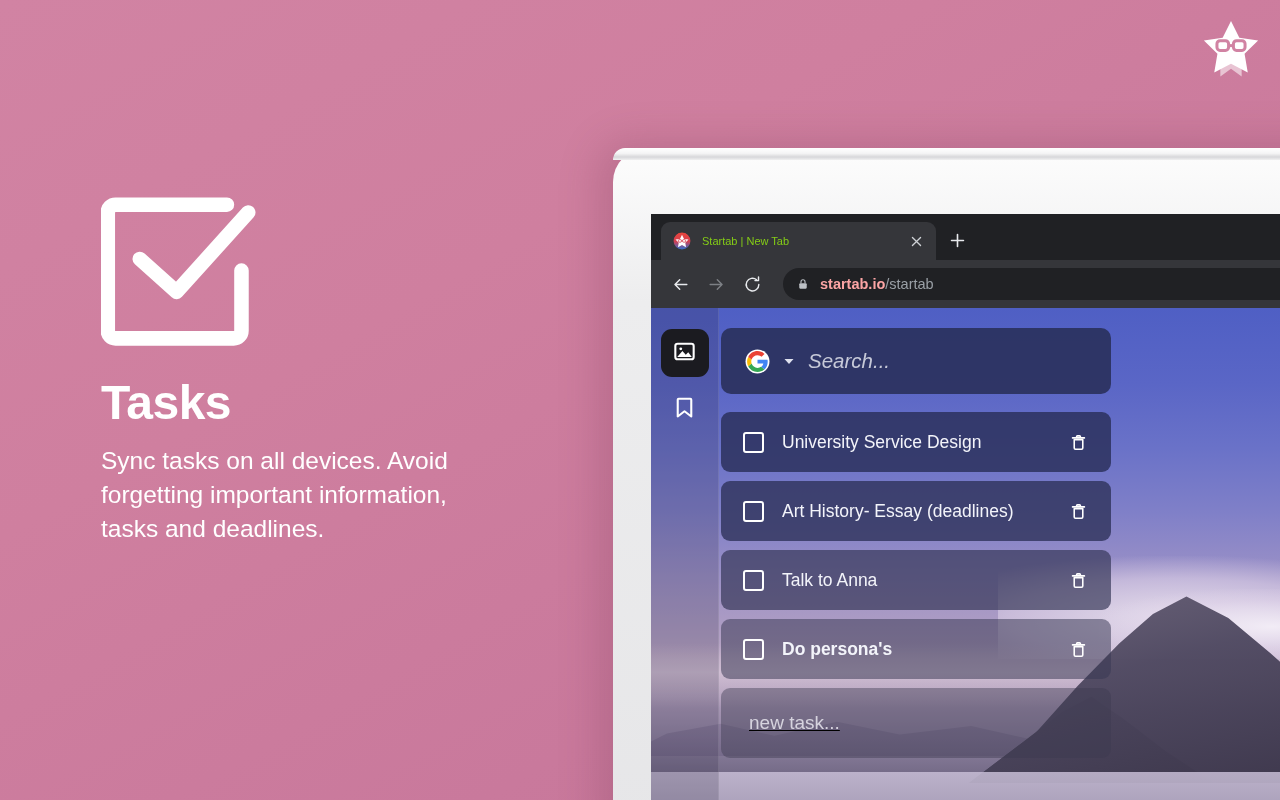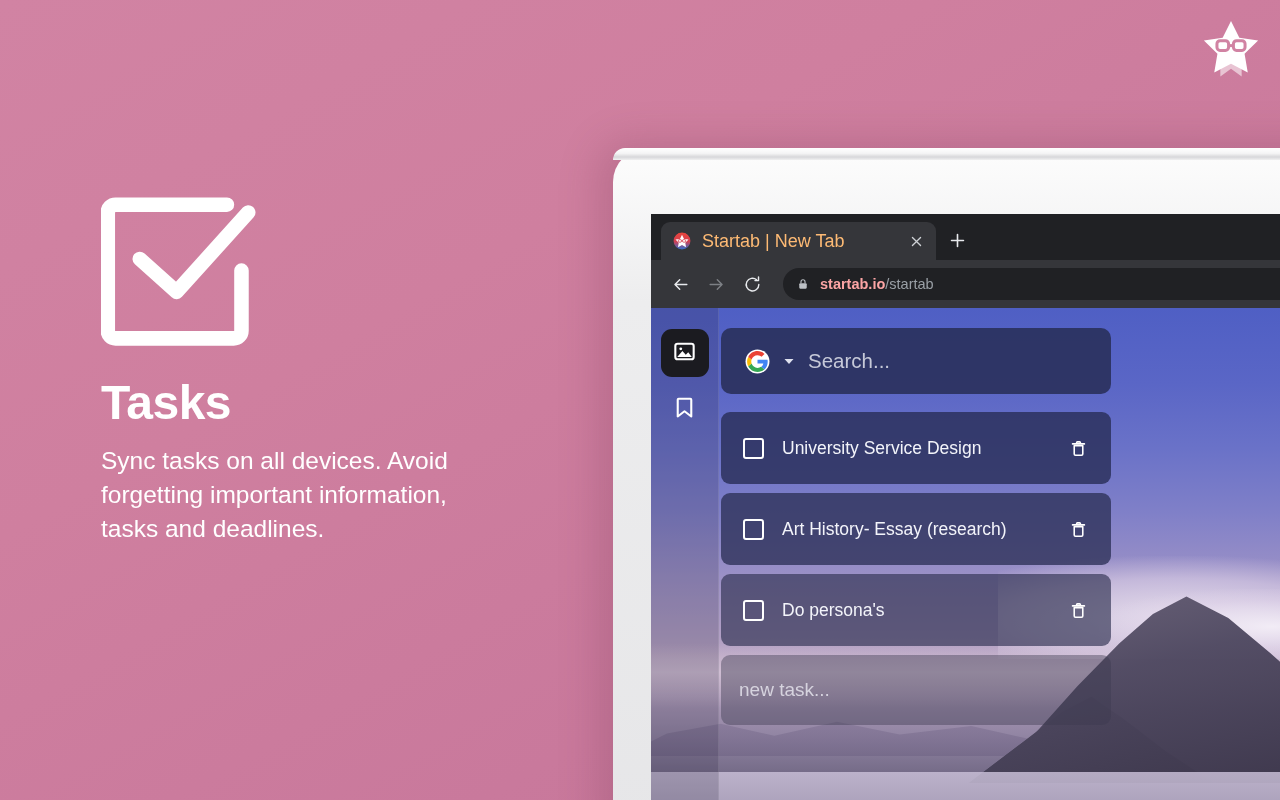--- a/index.html
+++ b/index.html
@@ -102,22 +102,22 @@
     background: #35363a;
     border-radius: 9px 9px 0 0;
   }
   #tab-favicon {
     width: 18px; height: 18px;
     border-radius: 50%;
     flex: none;
   }
   #tab-title {
     flex: 1;
-    color: #fdba74;
-    font-size: 18px;
+    color: #84cc16;
+    font-size: 11px;
     white-space: nowrap;
     overflow: hidden;
     text-overflow: ellipsis;
   }
   #tab-close {
     width: 18px; height: 18px;
     flex: none;
     display: flex; align-items: center; justify-content: center;
     color: #cfd2d6;
   }
@@ -272,38 +272,39 @@
   #searchbar {
     margin-left: 2px;
     width: 390px;
     height: 66px;
     background: rgba(40, 45, 86, 0.86);
     border-radius: 10px;
     display: flex;
     align-items: center;
     padding: 0 24px;
     gap: 13px;
+    font-style: italic;
   }
   #google-g { width: 25px; height: 25px; flex: none; }
   #engine-caret { flex: none; color: #dfe2ef; display: flex; }
   #search-placeholder {
     color: #c6c9d8;
     font-size: 20.5px;
   }
 
   #tasklist {
     margin-top: 18px;
     margin-left: 2px;
     width: 390px;
     display: flex;
     flex-direction: column;
     gap: 9px;
   }
   .task-row {
-    height: 72px;
+    height: 60px;
     border-radius: 9px;
     display: flex;
     align-items: center;
     padding: 0 23px 0 22px;
     gap: 18px;
     background: rgba(40, 45, 86, 0.80);
   }
   .task-row:nth-child(2) { background: rgba(42, 46, 84, 0.76); }
   .task-row:nth-child(3) { background: rgba(48, 50, 82, 0.66); }
   .task-row:nth-child(4) { background: rgba(56, 56, 82, 0.52); font-weight: bold; }
@@ -330,21 +331,22 @@
 
   #newtask {
     margin-top: 9px;
     margin-left: 2px;
     width: 390px;
     height: 70px;
     border-radius: 9px;
     background: rgba(60, 58, 78, 0.42);
     display: flex;
     align-items: center;
-    padding: 0 18px;
+    padding: 0 28px;
+    text-decoration: underline;
   }
   #newtask-placeholder {
     color: #d6d3de;
     font-size: 19px;
   }
 </style>
 </head>
 <body>
 
 <div id="stage">
@@ -494,21 +496,32 @@
               <span class="task-delete">
                 <svg viewBox="0 0 24 24" width="19" height="21" aria-hidden="true">
                   <path d="M4.5 6.2 H19.5" stroke="currentColor" stroke-width="2" stroke-linecap="round"></path>
                   <path d="M9.6 6.2 V4.6 A1 1 0 0 1 10.6 3.6 H13.4 A1 1 0 0 1 14.4 4.6 V6.2" fill="none" stroke="currentColor" stroke-width="2"></path>
                   <path d="M6.6 8.4 H17.4 V19 A1.6 1.6 0 0 1 15.8 20.6 H8.2 A1.6 1.6 0 0 1 6.6 19 Z" fill="none" stroke="currentColor" stroke-width="2" stroke-linejoin="round"></path>
                 </svg>
               </span>
             </div>
             <div class="task-row">
               <span class="task-check"></span>
-              <span class="task-label">Art History- Essay (research)</span>
+              <span class="task-label">Art History- Essay (deadlines)</span>
+              <span class="task-delete">
+                <svg viewBox="0 0 24 24" width="19" height="21" aria-hidden="true">
+                  <path d="M4.5 6.2 H19.5" stroke="currentColor" stroke-width="2" stroke-linecap="round"></path>
+                  <path d="M9.6 6.2 V4.6 A1 1 0 0 1 10.6 3.6 H13.4 A1 1 0 0 1 14.4 4.6 V6.2" fill="none" stroke="currentColor" stroke-width="2"></path>
+                  <path d="M6.6 8.4 H17.4 V19 A1.6 1.6 0 0 1 15.8 20.6 H8.2 A1.6 1.6 0 0 1 6.6 19 Z" fill="none" stroke="currentColor" stroke-width="2" stroke-linejoin="round"></path>
+                </svg>
+              </span>
+            </div>
+            <div class="task-row">
+              <span class="task-check"></span>
+              <span class="task-label">Talk to Anna</span>
               <span class="task-delete">
                 <svg viewBox="0 0 24 24" width="19" height="21" aria-hidden="true">
                   <path d="M4.5 6.2 H19.5" stroke="currentColor" stroke-width="2" stroke-linecap="round"></path>
                   <path d="M9.6 6.2 V4.6 A1 1 0 0 1 10.6 3.6 H13.4 A1 1 0 0 1 14.4 4.6 V6.2" fill="none" stroke="currentColor" stroke-width="2"></path>
                   <path d="M6.6 8.4 H17.4 V19 A1.6 1.6 0 0 1 15.8 20.6 H8.2 A1.6 1.6 0 0 1 6.6 19 Z" fill="none" stroke="currentColor" stroke-width="2" stroke-linejoin="round"></path>
                 </svg>
               </span>
             </div>
             <div class="task-row">
               <span class="task-check"></span>

